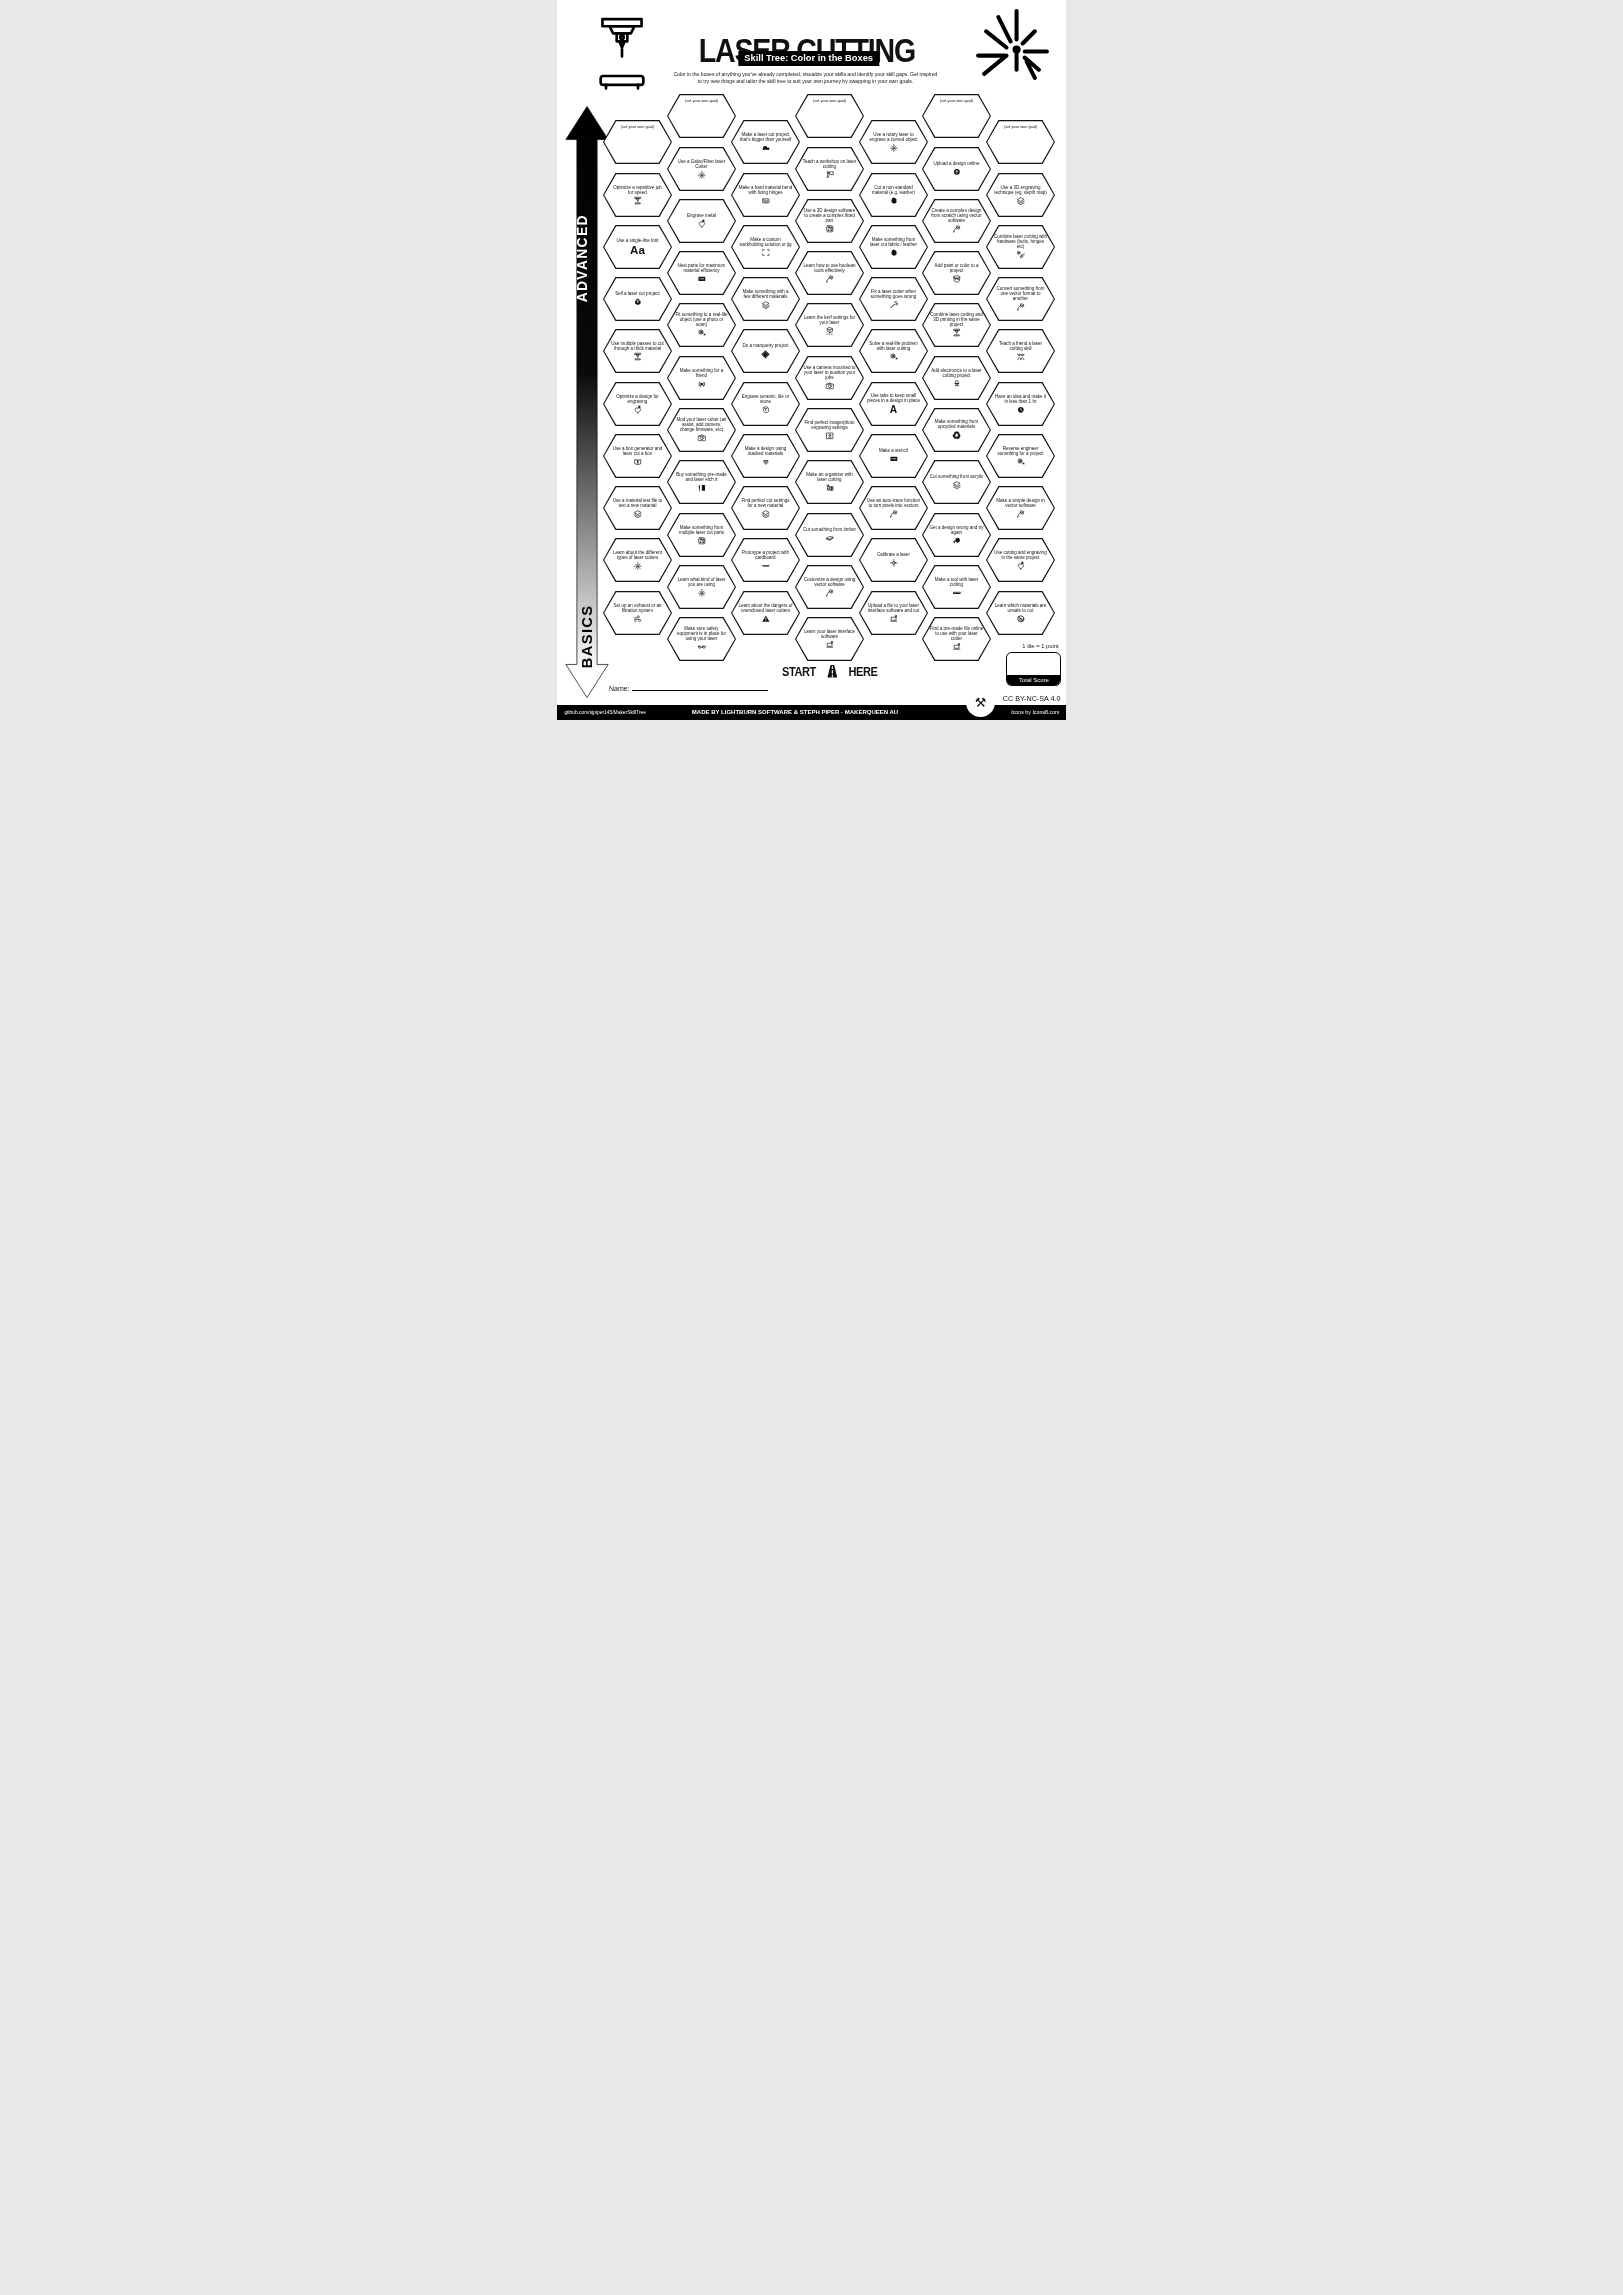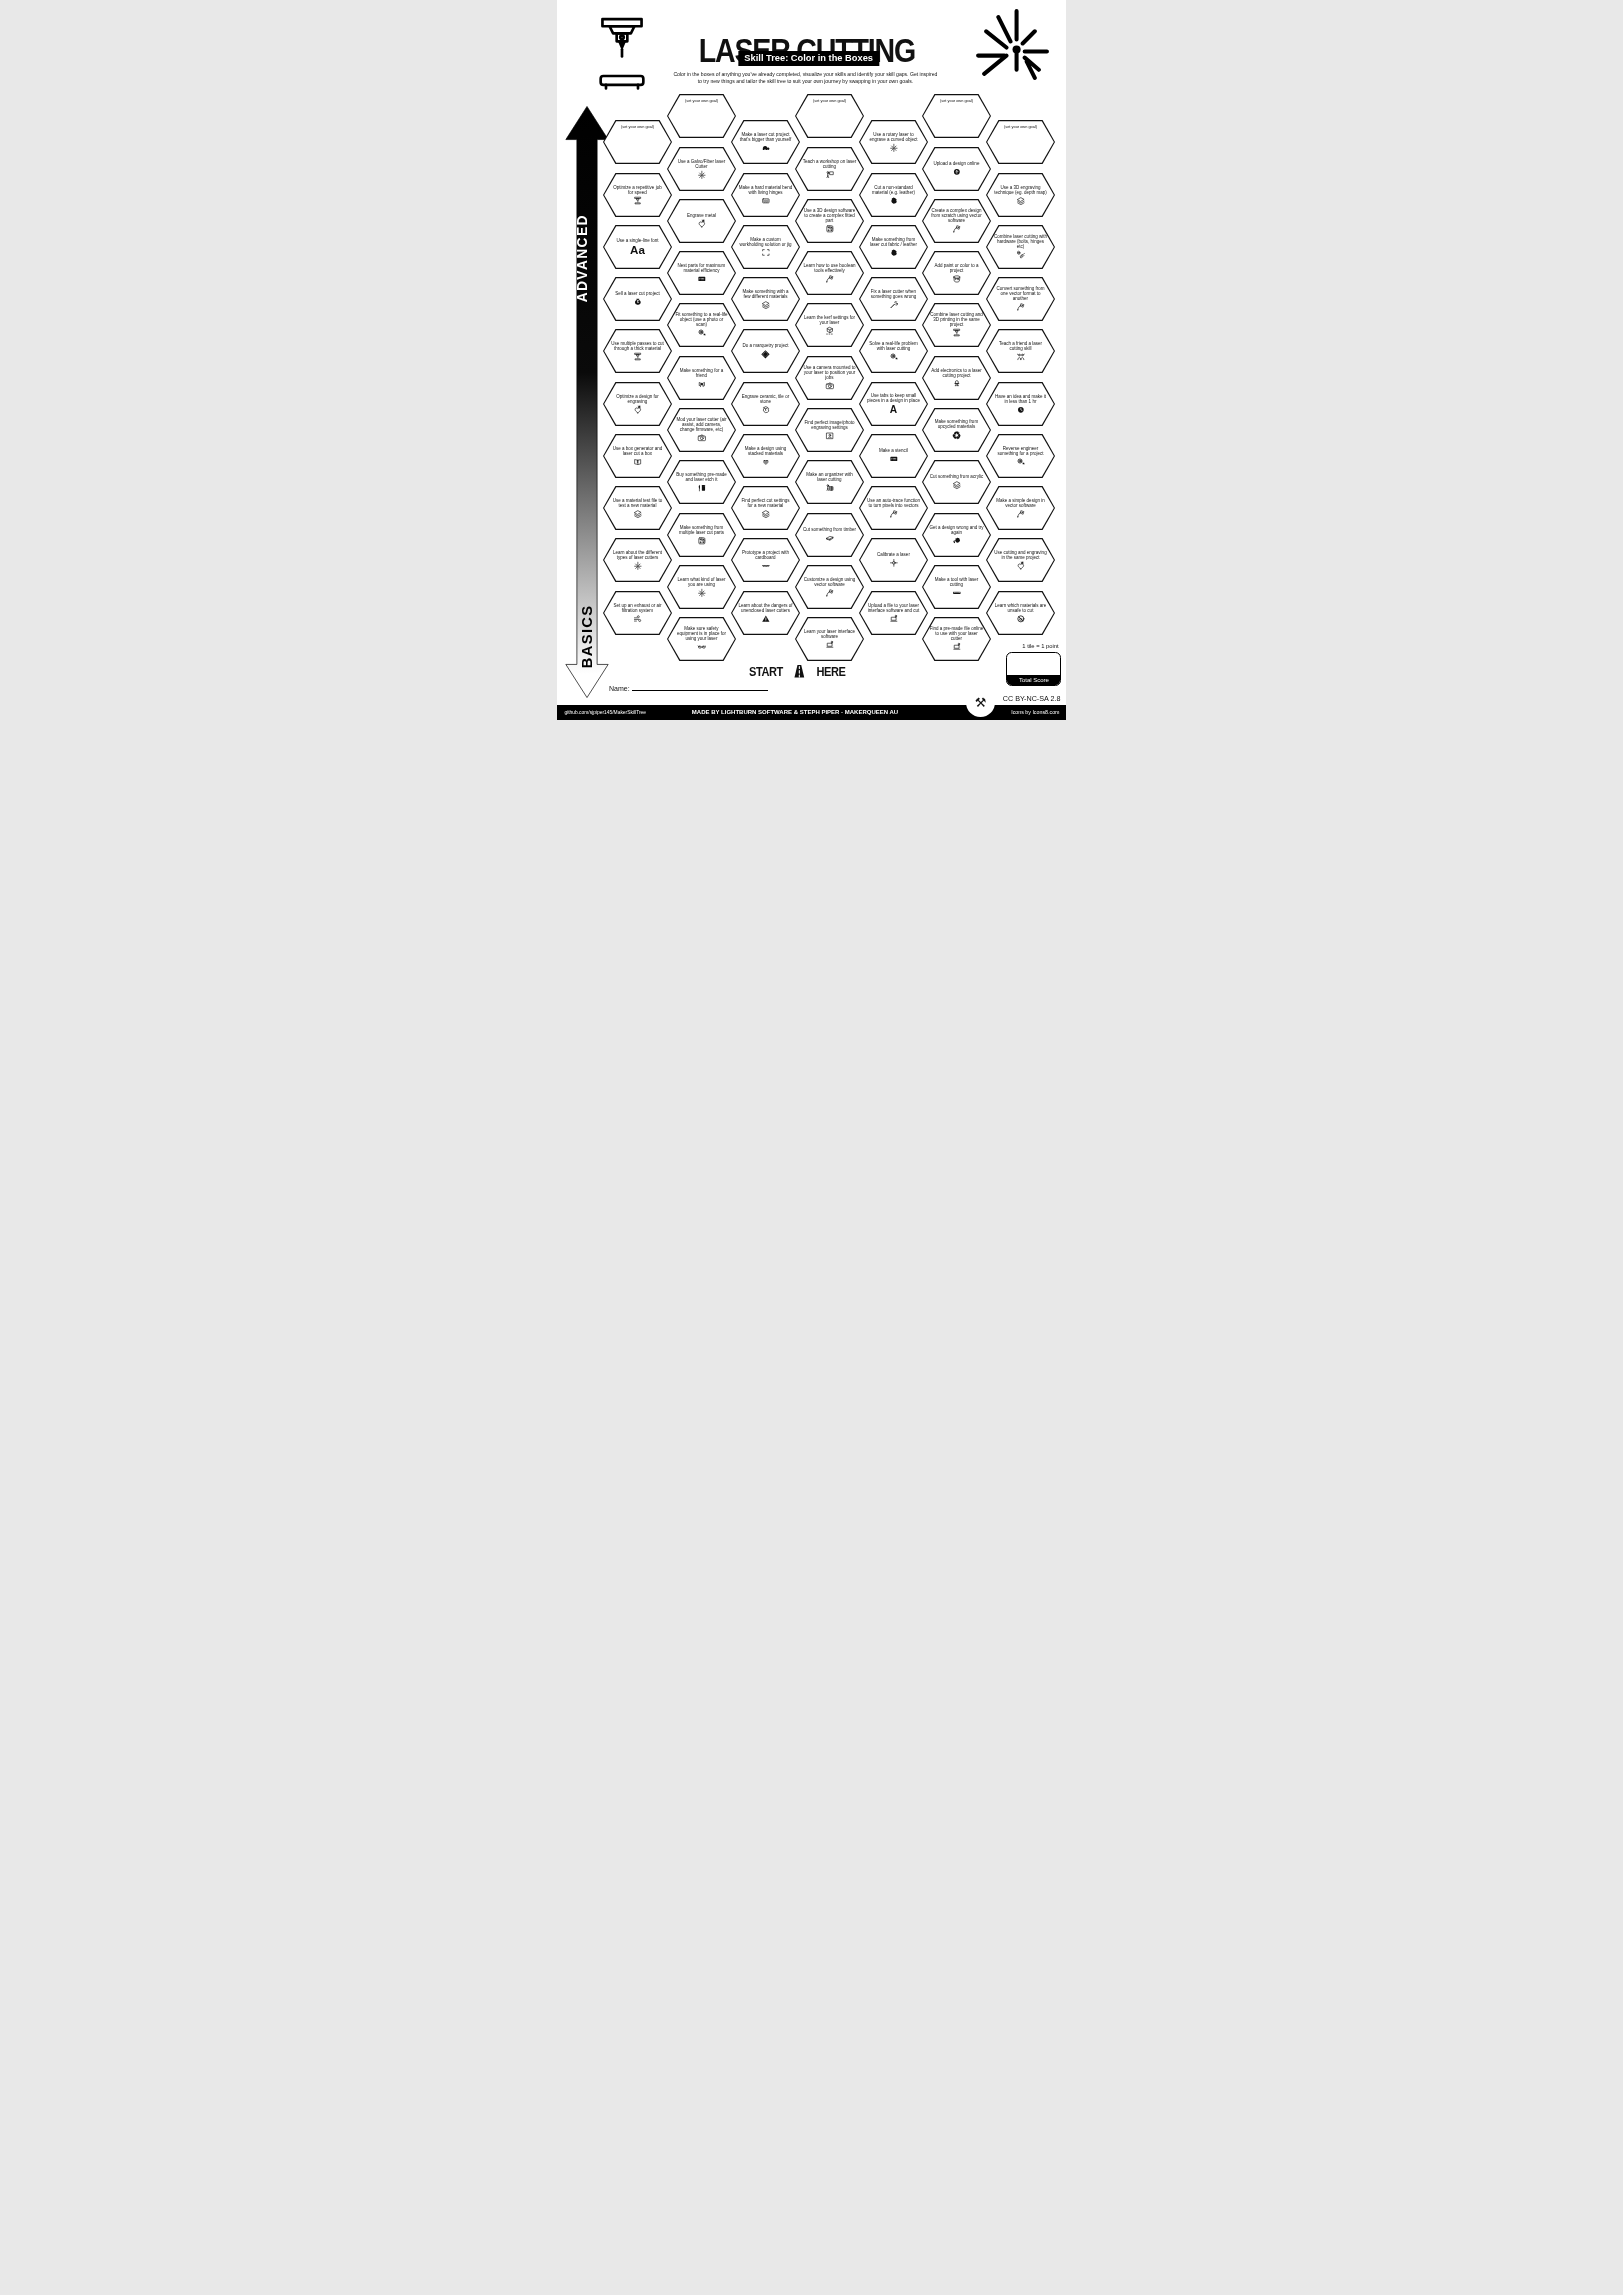--- a/index.html
+++ b/index.html
@@ -31,21 +31,21 @@
   .ticon{font-size:7.9px;font-weight:bold;line-height:1;}
   .ticon.big{font-size:11.6px;}
   .ticon.mid{font-size:10.2px;}
 
   
   #axis{position:absolute;left:6.5px;top:105px;}
   #axis text{font-weight:bold;letter-spacing:3px;}
 
   
   #start{position:absolute;left:189px;top:663px;width:167px;display:flex;align-items:center;
-         justify-content:flex-start;gap:5.6px;}
+         justify-content:center;gap:5.6px;}
   .startword{font-size:13px;font-weight:bold;transform:scaleX(.85);letter-spacing:-0.5px;}
   #name{position:absolute;left:52px;top:684px;font-size:7px;}
   #nameline{display:inline-block;width:136px;border-bottom:0.9px solid #000;height:6.5px;}
   #tilenote{position:absolute;right:7.4px;top:643px;font-size:5.8px;}
   #scorebox{position:absolute;right:4.6px;top:652px;width:55px;height:34px;border:1.4px solid #000;
             border-radius:5.6px;overflow:hidden;background:#fff;display:flex;flex-direction:column;}
   #scorefill{flex:1;}
   #scorebar{background:#000;color:#fff;text-align:center;font-size:6px;padding:1.9px 0 2.3px;}
   #cc{position:absolute;right:5.6px;top:694px;font-size:7.2px;}
   #mqlogo{position:absolute;left:409px;top:688px;width:29px;height:29px;background:#fff;border-radius:50%;
@@ -1027,21 +1027,21 @@
 
   <div id="tilenote" data-interactable="false">1 tile = 1 point</div>
   <div id="scorebox" data-interactable="false">
     <div id="scorefill" data-interactable="true"></div>
     <div id="scorebar" data-interactable="false">Total Score</div>
   </div>
 
   <div id="mqlogo" data-interactable="false">
       <span data-interactable="false">⚒</span>
     </div>
-  <div id="cc" data-interactable="false">CC BY-NC-SA 2.8</div>
+  <div id="cc" data-interactable="false">CC BY-NC-SA 4.0</div>
 
   <div id="footer" data-interactable="false">
     <span class="fl" data-interactable="true">github.com/sjpiper145/MakerSkillTree</span>
     <span class="fc" data-interactable="false">MADE BY LIGHTBURN SOFTWARE &amp; STEPH PIPER  -  MAKERQUEEN AU</span>
     <span class="fr" data-interactable="true">Icons by Icons8.com</span>
   </div>
 </div>
 
 
 </body></html>

